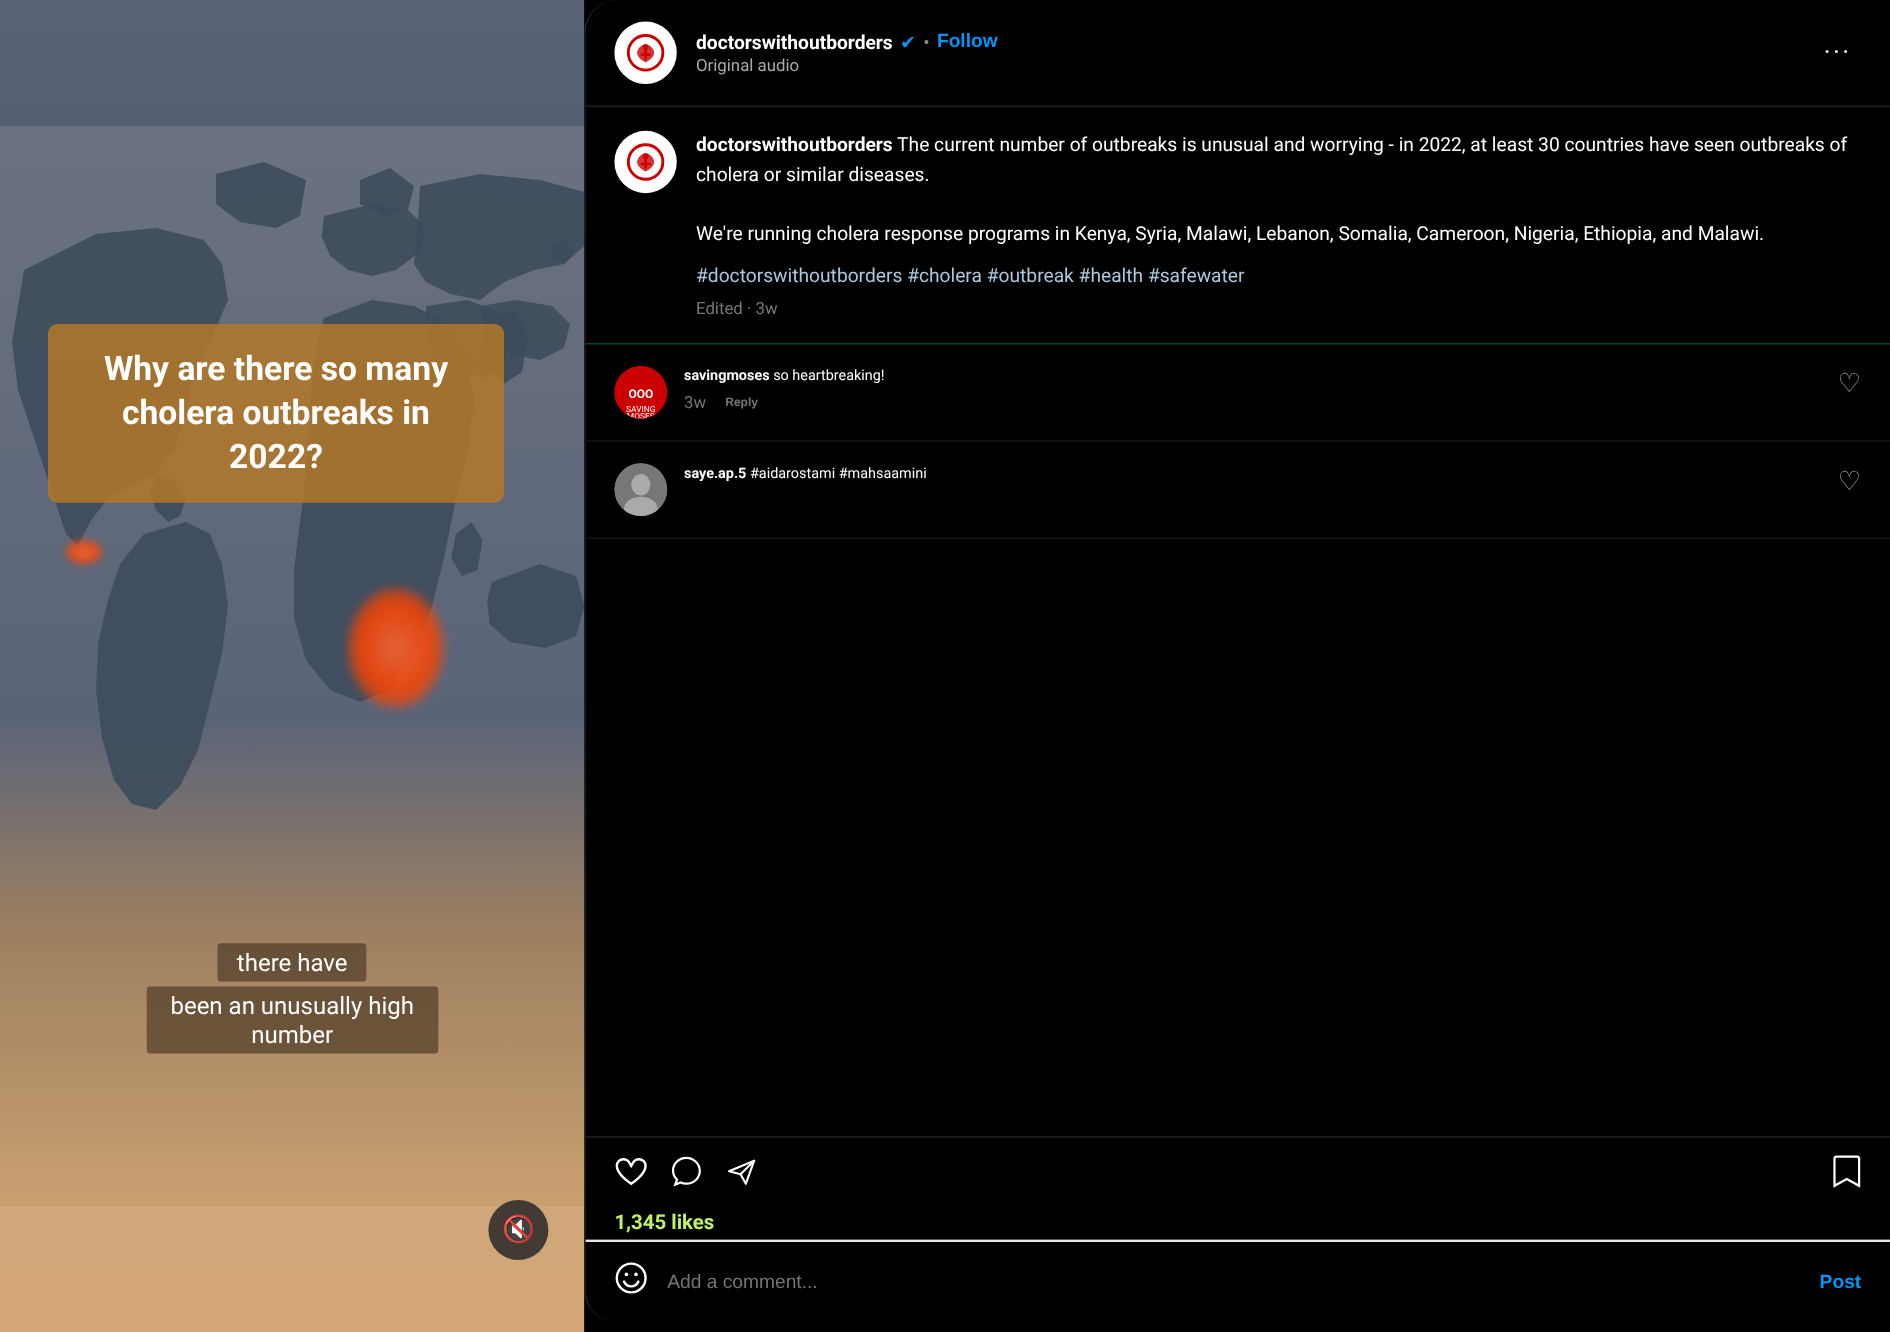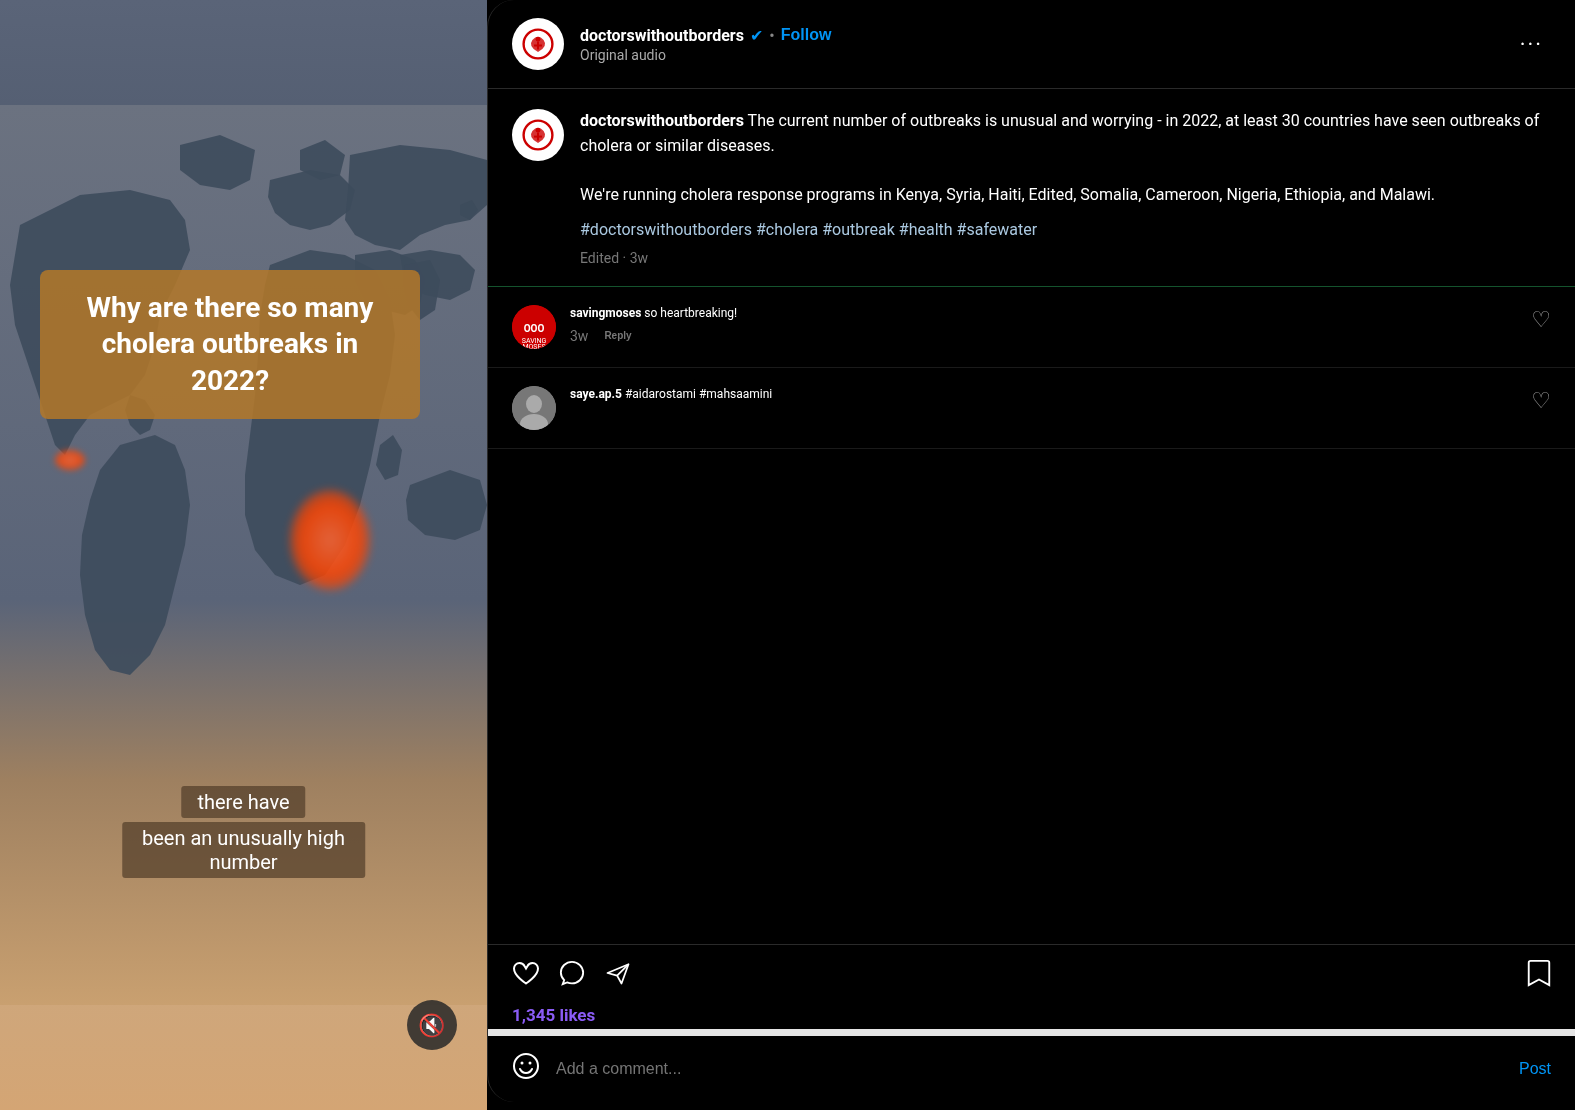--- a/index.html
+++ b/index.html
@@ -315,39 +315,39 @@
       color: white;
       font-size: 26px;
       cursor: pointer;
     }
 
     .likes-row {
       padding: 4px 24px 4px;
     }
 
     .likes-count {
-      color: #8b5cf6;
+      color: #bef264;
       font-size: 17px;
       font-weight: 700;
     }
 
     .post-date {
       padding: 4px 24px 12px;
       color: #777;
       font-size: 13px;
       letter-spacing: 0.5px;
       text-transform: uppercase;
     }
 
     
     .comment-input-row {
       display: flex;
       align-items: center;
       padding: 16px 24px;
-      border-top: 7px solid #e5e5e5;
+      border-top: 2px solid #e5e5e5;
       gap: 16px;
     }
 
     .emoji-btn {
       color: white;
       font-size: 26px;
       cursor: pointer;
     }
 
     .comment-input {
@@ -355,21 +355,21 @@
       background: transparent;
       border: none;
       outline: none;
       color: #777;
       font-size: 16px;
       caret-color: white;
     }
 
     .post-btn {
       color: #0095f6;
-      font-weight: 400;
+      font-weight: 700;
       font-size: 16px;
       cursor: pointer;
       background: none;
       border: none;
     }
 
     
     .msf-logo {
       width: 40px;
       height: 40px;
@@ -500,21 +500,21 @@
         <path d="M18,20 Q25,12 32,20 Q38,28 25,35 Q12,28 18,20Z" fill="#cc0000" opacity="0.8"></path>
         <circle cx="25" cy="19" r="3" fill="#cc0000"></circle>
         <line x1="25" y1="22" x2="25" y2="32" stroke="#cc0000" stroke-width="2.5"></line>
         <line x1="20" y1="27" x2="30" y2="27" stroke="#cc0000" stroke-width="2.5"></line>
       </svg>
     </div>
     <div class="caption-body">
       <div class="caption-text">
         <span class="caption-username">doctorswithoutborders</span><span> The current number of outbreaks is unusual and worrying - in 2022, at least 30 countries have seen outbreaks of cholera or similar diseases.</span>
         <br><br>
-        <span>We're running cholera response programs in Kenya, Syria, Haiti, Edited, Somalia, Cameroon, Nigeria, Ethiopia, and Malawi.</span>
+        <span>We're running cholera response programs in Kenya, Syria, Malawi, Lebanon, Somalia, Cameroon, Nigeria, Ethiopia, and Malawi.</span>
       </div>
       <div class="hashtags">#doctorswithoutborders #cholera #outbreak #health #safewater</div>
       <div class="edited-time">Edited · 3w</div>
     </div>
   </div>
 
   <div class="comments-section">
 
     <div class="comment-item">
       <div class="comment-avatar comment-avatar-savingmoses">

